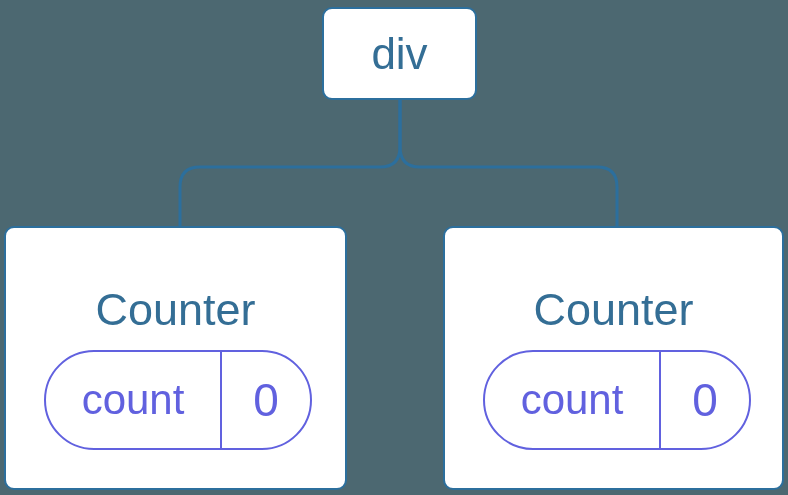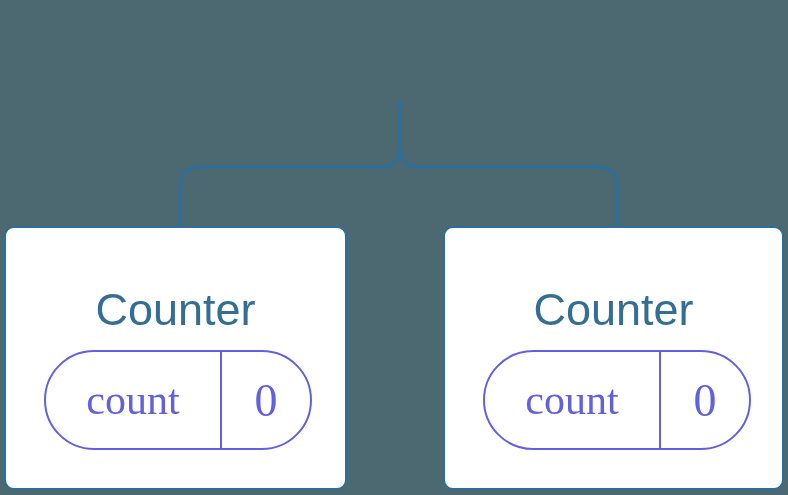--- a/index.html
+++ b/index.html
@@ -73,21 +73,20 @@
     position: absolute;
     top: 122px;
     left: 38px;
     width: 268px;
     height: 100px;
     border: 2px solid var(--state-accent);
     border-radius: 50px;
     display: flex;
     overflow: hidden;
     background: var(--node-fill);
-    font-family: Liberation Serif, serif;
   }
   .state-key-cell {
     width: 174px;
     display: flex;
     align-items: center;
     justify-content: center;
     font-size: 42px;
     color: var(--state-accent);
   }
   .state-value-cell {
@@ -103,20 +102,21 @@
 </head>
 <body>
 
 <div class="stage">
 
   <svg class="connector-svg" viewBox="0 0 788 495" xmlns="http://www.w3.org/2000/svg">
     <path d="M 400 100 L 400 147 Q 400 167 380 167 L 200 167 Q 180 167 180 187 L 180 227"></path>
     <path d="M 400 100 L 400 147 Q 400 167 420 167 L 597 167 Q 617 167 617 187 L 617 227"></path>
   </svg>
 
+  <div class="node root-node">div</div>
 
   <div class="node counter-card left">
     <div class="counter-title">Counter</div>
     <div class="state-pill">
       <div class="state-key-cell">count</div>
       <div class="state-value-cell">0</div>
     </div>
   </div>
 
   <div class="node counter-card right">

